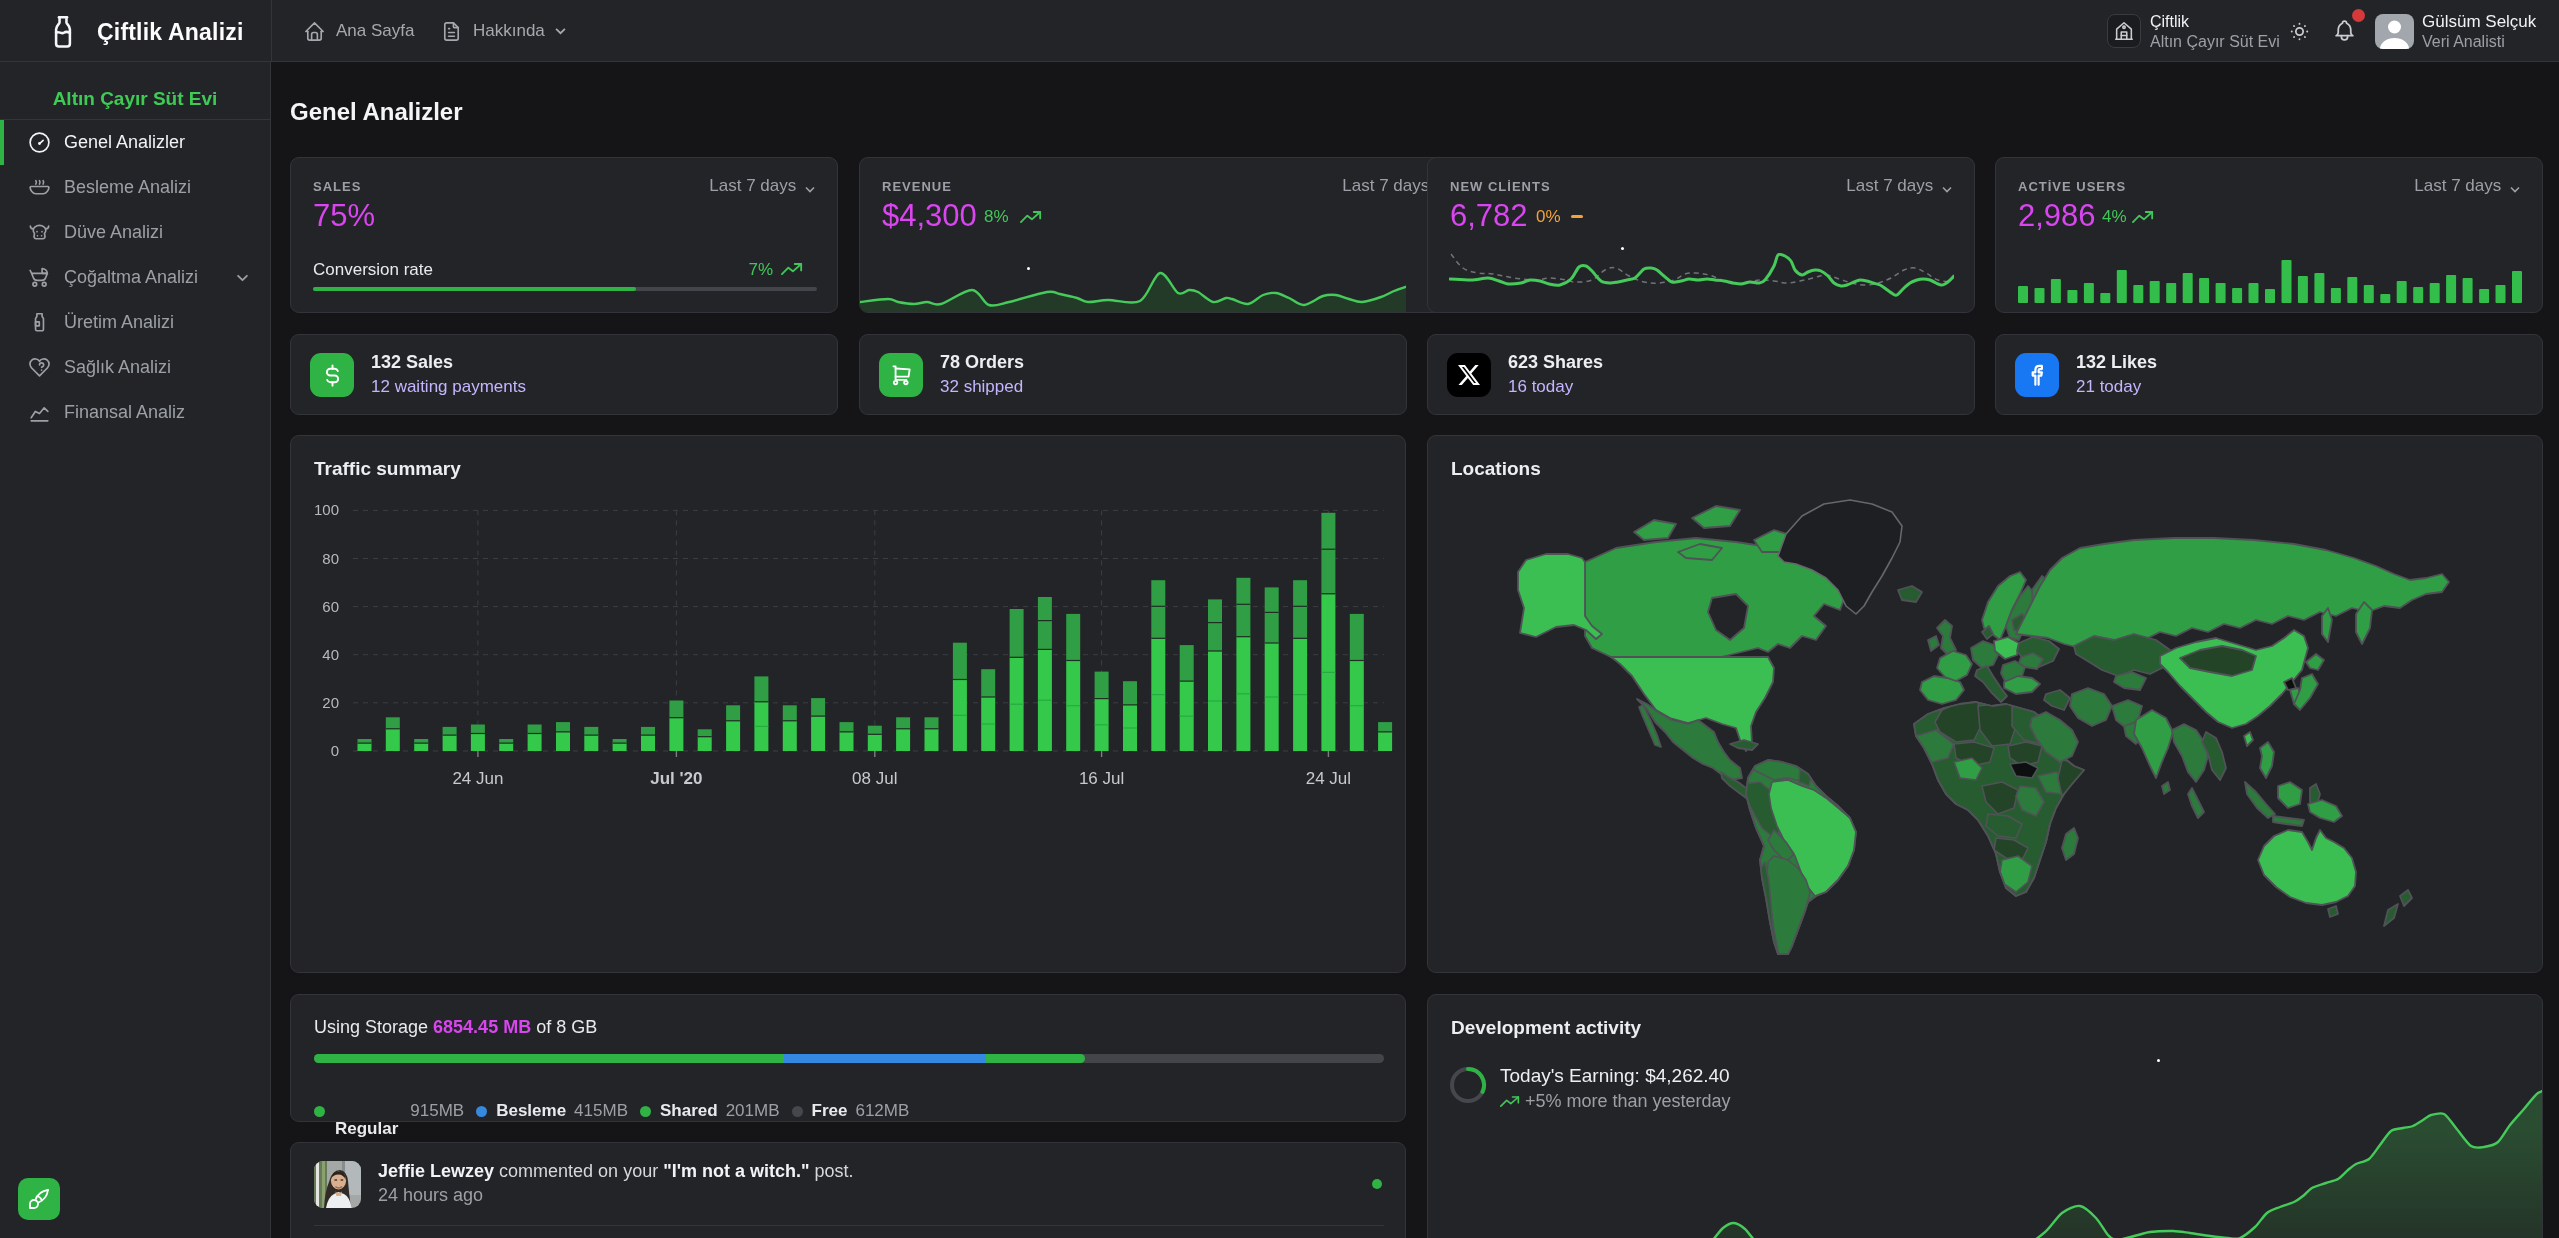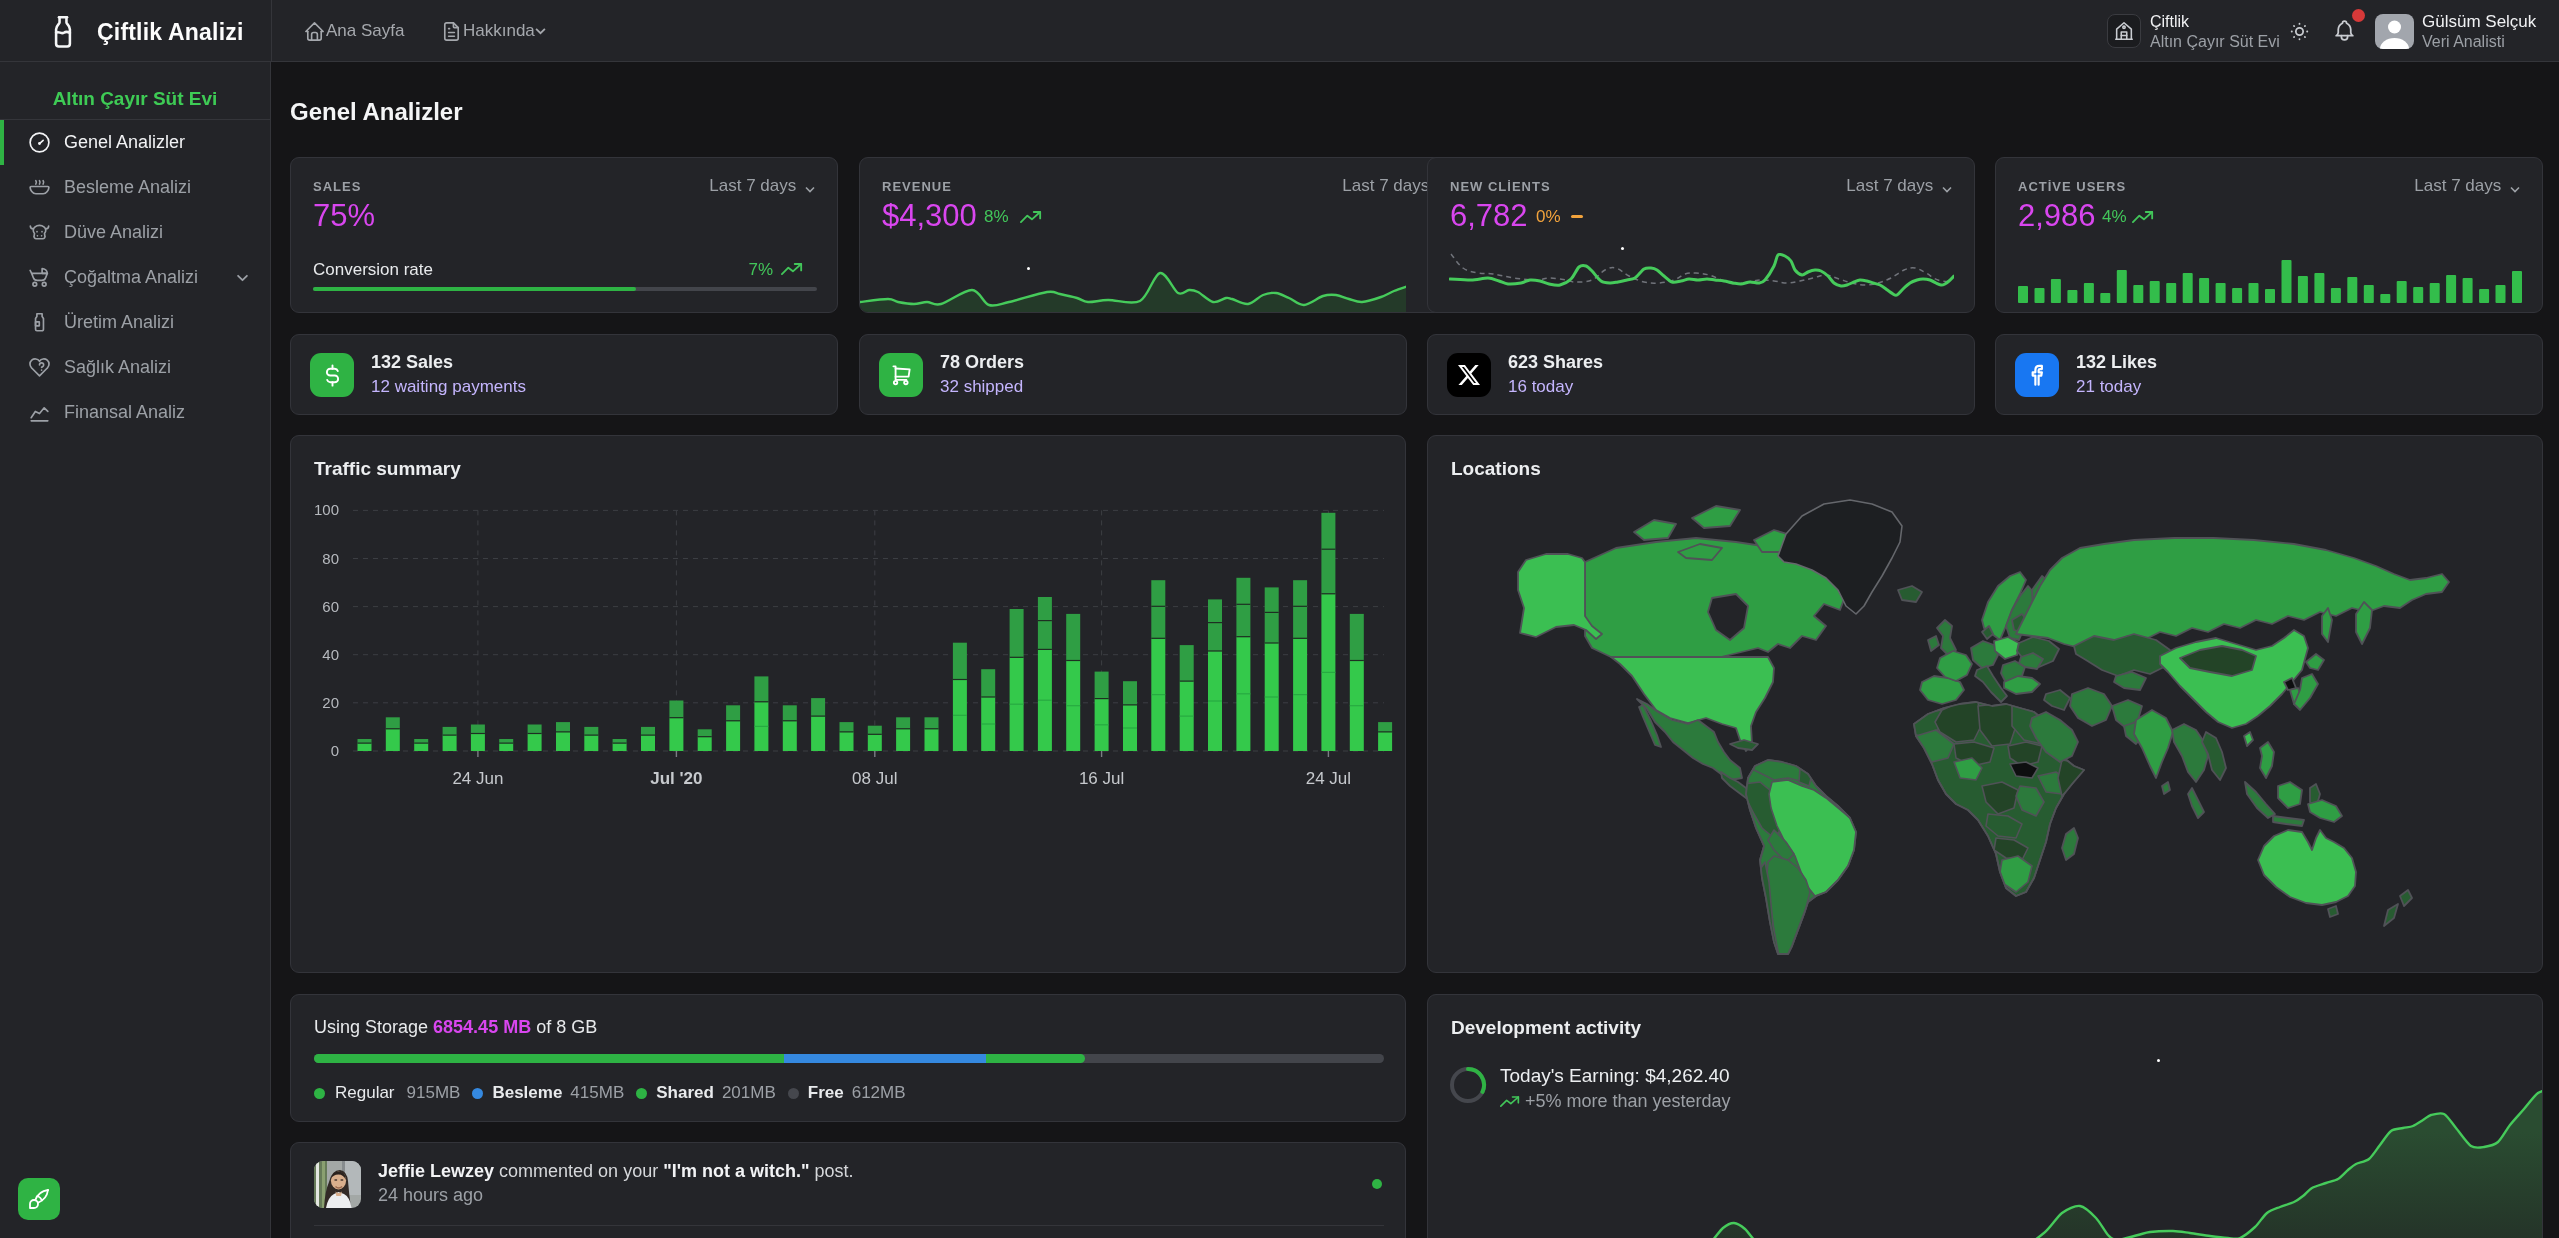--- a/index.html
+++ b/index.html
@@ -14,21 +14,21 @@
   .topbar {
     position:absolute; left:0; top:0; width:2559px; height:62px;
     background:#232428; border-bottom:1px solid #34353a;
   }
   .sidebar {
     position:absolute; left:0; top:62px; width:271px; height:1176px;
     background:#232428; border-right:1px solid #34353a;
   }
   .logo-wrap { position:absolute; left:45px; top:14px; display:flex; align-items:center; }
   .logo-title { position:absolute; left:97px; top:19px; font-size:23px; font-weight:bold; color:#fdfdfd; letter-spacing:0.2px; }
-  .nav-item { position:absolute; top:0; height:62px; display:flex; align-items:center; color:#a5a8ad; font-size:17px; }
+  .nav-item { position:absolute; top:0; height:62px; display:flex; align-items:center; gap:10px; color:#a5a8ad; font-size:17px; }
   .nav-item svg { stroke:#a5a8ad; }
   .card {
     position:absolute; background:#232428; border:1px solid #33343a; border-radius:9px;
   }
   .cardlabel { font-size:13px; font-weight:bold; color:#9ca0a6; letter-spacing:1px; }
   .last7 { position:absolute; top:18px; right:22px; font-size:17px; color:#9ca0a6; }
   .last7 svg { vertical-align:-2px; margin-left:4px; }
   .bigval { font-size:31px; font-weight:normal; color:#d946ef; }
   .green { color:#42c65a; }
   .amber { color:#f2a33c; }
@@ -619,21 +619,21 @@
 
   <div class="card" style="left:290px; top:994px; width:1116px; height:128px;" id="card-storage">
     <div style="position:absolute; left:23px; top:22px; font-size:18px; color:#e8eaec;">Using Storage <b style="color:#d946ef;">6854.45 MB</b> of 8 GB</div>
     <div style="position:absolute; left:23px; top:59px; width:1070px; height:9px; border-radius:5px; background:#43454b; overflow:hidden; display:flex;">
       <div style="width:43.9%; background:#2eb344;"></div>
       <div style="width:18.9%; background:#3589e0;"></div>
       <div style="width:9.3%; background:#2eb344; border-radius:0 5px 5px 0;"></div>
     </div>
     <div id="storage-legend" style="position:absolute; left:23px; top:88px; display:flex; align-items:center; font-size:17px; color:#e8eaec;">
       <span style="width:11px;height:11px;border-radius:50%;background:#2eb344;margin-right:10px;"></span>
-      <span style="font-weight:400;">Regular</span>
+      <span style="font-weight:700;margin-top:36px;">Regular</span>
       <span style="color:#9ca0a6;margin-left:12px;">915MB</span>
       <span style="width:11px;height:11px;border-radius:50%;background:#3589e0;margin-left:12px;margin-right:9px;"></span>
       <span style="font-weight:600;">Besleme</span>
       <span style="color:#9ca0a6;margin-left:8px;">415MB</span>
       <span style="width:11px;height:11px;border-radius:50%;background:#2eb344;margin-left:12px;margin-right:9px;"></span>
       <span style="font-weight:600;">Shared</span>
       <span style="color:#9ca0a6;margin-left:8px;">201MB</span>
       <span style="width:11px;height:11px;border-radius:50%;background:#45474d;margin-left:12px;margin-right:9px;"></span>
       <span style="font-weight:600;">Free</span>
       <span style="color:#9ca0a6;margin-left:8px;">612MB</span>

